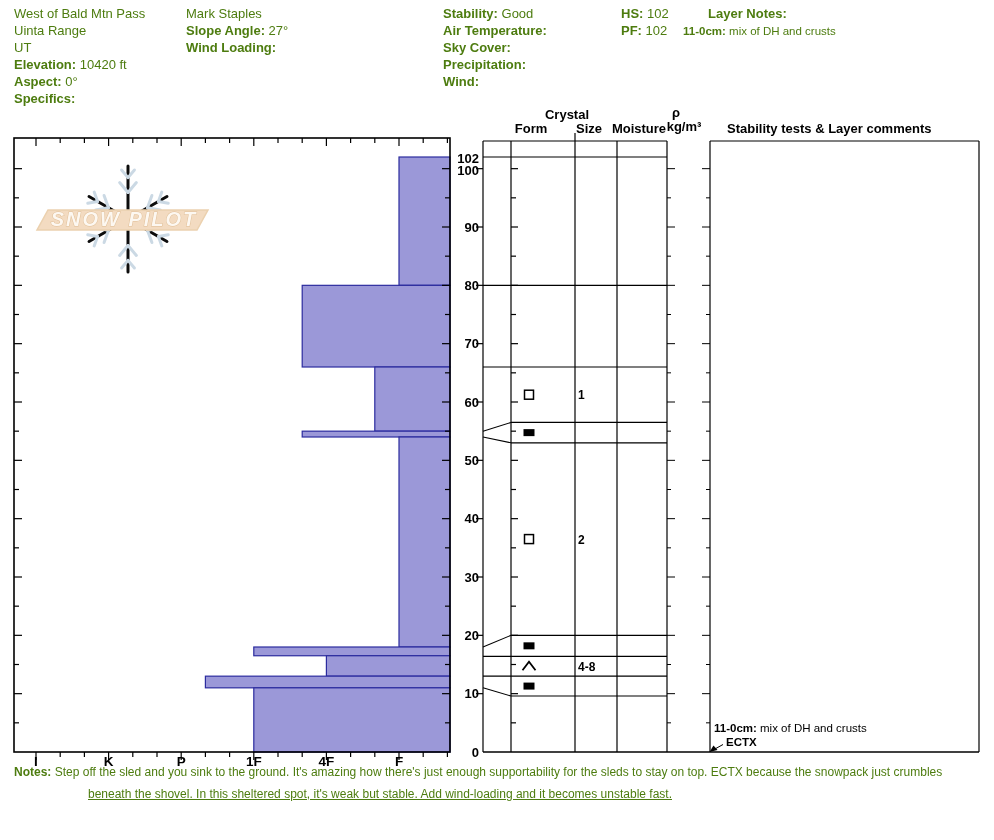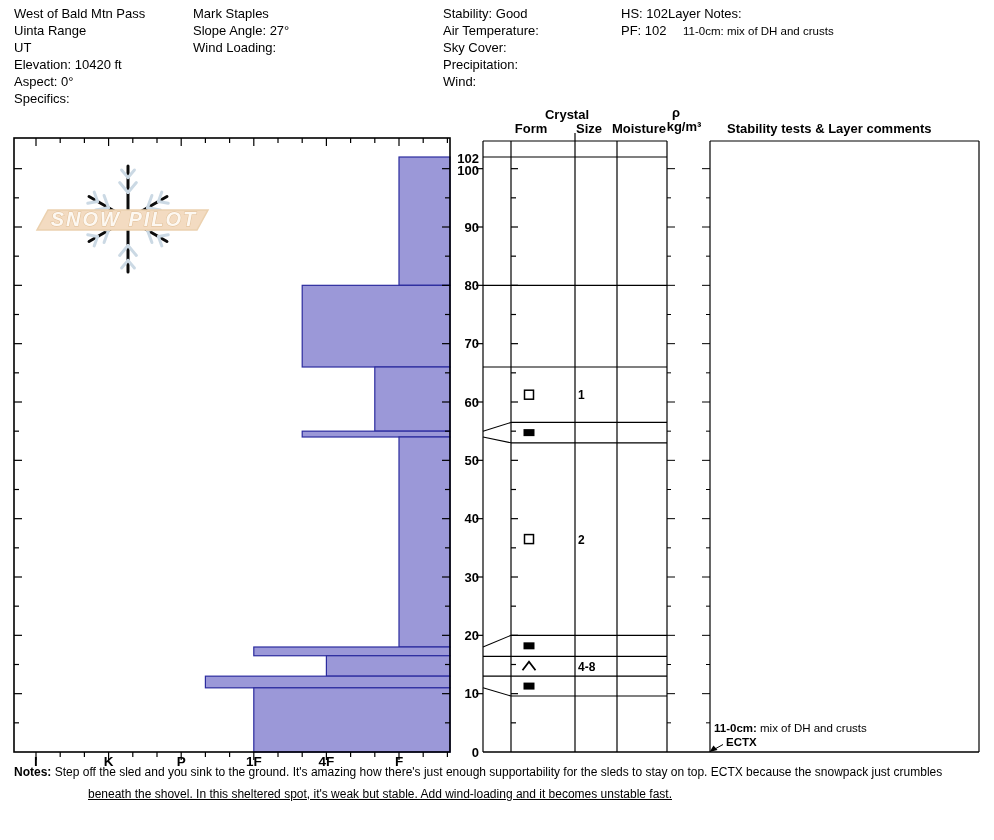--- a/index.html
+++ b/index.html
@@ -1,19 +1,19 @@
 <!DOCTYPE html>
 <html><head>
 <meta charset="utf-8">
 <style>
   html,body{margin:0;padding:0;background:#fff;}
   .page{position:relative;width:994px;height:840px;background:#ffffff;overflow:hidden;
-        font-family:"Liberation Sans",sans-serif;color:#000000;}
+        font-family:"Liberation Sans",sans-serif;color:#4d7c0f;}
   .hcol{position:absolute;top:5px;font-size:13px;line-height:17px;white-space:nowrap;}
-  .hcol b{font-weight:normal;}
+  .hcol b{font-weight:bold;}
   .small-note{font-size:11.5px;}
   #profile-svg{position:absolute;left:0;top:0;}
   .notes{position:absolute;left:14px;top:761px;font-size:12px;line-height:22px;white-space:nowrap;}
   .notes .nlabel{font-weight:bold;font-size:12px;}
   .notes .l2{margin-left:74px;text-decoration:underline;}
 </style>
 </head>
 <body>
 
 <div class="page">
@@ -21,40 +21,40 @@
   <div class="header">
     <div class="hcol" style="left:14px">
       <div>West of Bald Mtn Pass</div>
       <div>Uinta Range</div>
       <div>UT</div>
       <div><b>Elevation:</b> <span>10420 ft</span></div>
       <div><b>Aspect:</b> <span>0°</span></div>
       <div><b>Specifics:</b> <span></span></div>
     </div>
 
-    <div class="hcol" style="left:193px">
+    <div class="hcol" style="left:186px">
       <div>Mark Staples</div>
       <div><b>Slope Angle:</b> <span>27°</span></div>
       <div><b>Wind Loading:</b> <span></span></div>
     </div>
 
     <div class="hcol" style="left:443px">
       <div><b>Stability:</b> <span>Good</span></div>
       <div><b>Air Temperature:</b> <span></span></div>
       <div><b>Sky Cover:</b> <span></span></div>
       <div><b>Precipitation:</b> <span></span></div>
       <div><b>Wind:</b> <span></span></div>
     </div>
 
     <div class="hcol" style="left:621px">
       <div><b>HS:</b> <span>102</span></div>
       <div><b>PF:</b> <span>102</span></div>
     </div>
 
-    <div class="hcol" style="left:668px">
+    <div class="hcol" style="left:708px">
       <div><b>Layer Notes:</b></div>
     </div>
     <div class="hcol small-note" style="left:683px;top:23px">
       <b>11-0cm:</b>
       <span>mix of DH and crusts</span>
     </div>
   </div>
 
   <svg id="profile-svg" width="994" height="840" viewBox="0 0 994 840">
       <g opacity="0.95">

